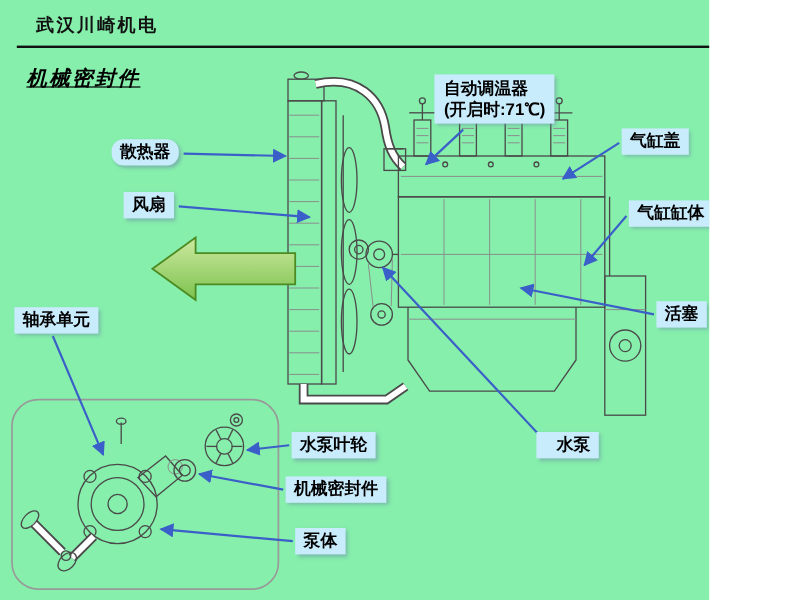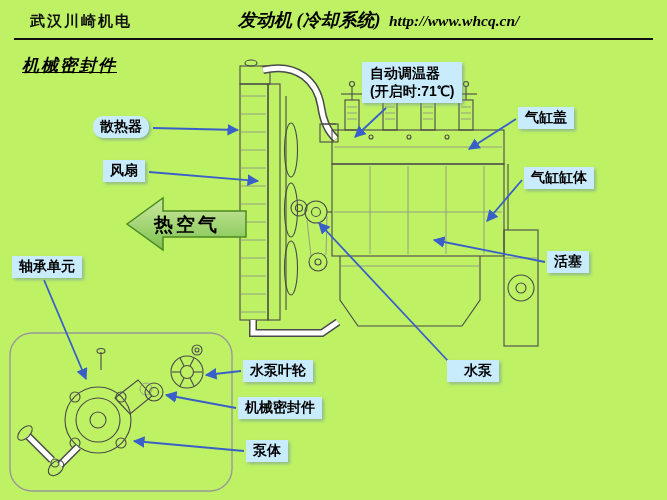--- a/index.html
+++ b/index.html
@@ -1,18 +1,18 @@
 <!DOCTYPE html>
 <html style="--callout-bg: #c9ecfd; --connector-blue: #3a5fc8; --arrow-green-fill-light: #cde9a0; --arrow-green-fill-dark: #7cc24e; --arrow-green-stroke: #4c8a22;"><head>
 <meta charset="utf-8">
 <style>
   * { margin:0; padding:0; box-sizing:border-box; }
   html,body { width:667px; height:500px; }
   body { font-family:"Liberation Sans", sans-serif; background:#fff; }
-  .slide { position:relative; width:667px; height:500px; background:#bef264; overflow:hidden; }
+  .slide { position:relative; width:591px; height:500px; background:#86efac; overflow:hidden; }
 
   .company { position:absolute; left:30px; top:12px; font-family:"Liberation Serif",serif;
              font-size:15px; font-weight:600; letter-spacing:2px; color:#111; }
   .main-title { position:absolute; left:238px; top:8px; font-family:"Liberation Serif",serif;
                 font-style:italic; font-weight:bold; font-size:18px; color:#000; white-space:nowrap; }
   .main-title .url { font-size:15.5px; margin-left:4px; }
   .rule { position:absolute; left:14px; top:38px; width:639px; height:2px; background:#111; }
   .section-title { position:absolute; left:22px; top:54px; font-size:17px; font-weight:bold;
                    font-style:italic; text-decoration:underline; letter-spacing:2px; color:#000; }
 
@@ -233,37 +233,32 @@
       <path class="conn" d="M545 262 L434 240" marker-end="url(#arr)"></path>
       <path class="conn" d="M449 362 L319 223" marker-end="url(#arr)"></path>
       <path class="conn" d="M241 371 L206 375" marker-end="url(#arr)"></path>
       <path class="conn" d="M236 408 L166 395" marker-end="url(#arr)"></path>
       <path class="conn" d="M244 451 L134 441" marker-end="url(#arr)"></path>
       <path class="conn" d="M44 280 L86 379" marker-end="url(#arr)"></path>
     </g>
   </svg>
 
   <div class="company">武汉川崎机电</div>
-  <div class="main-title">
-    <span>发动机 (冷却系统)</span>
-    <span class="url">http://www.whcq.cn/</span>
-  </div>
   <div class="rule"></div>
   <div class="section-title">机械密封件</div>
 
   <div class="callout" style="left:93px;  top:116px;border-radius:10px;">散热器</div>
   <div class="callout" style="left:103px; top:160px;">风扇</div>
   <div class="callout two-line" style="left:362px; top:62px;">
     <div>自动调温器</div>
     <div>(开启时:71℃)</div>
   </div>
   <div class="callout" style="left:518px; top:107px;">气缸盖</div>
   <div class="callout" style="left:524px; top:167px;">气缸缸体</div>
   <div class="callout" style="left:547px; top:251px;">活塞</div>
   <div class="callout" style="left:12px;  top:256px;">轴承单元</div>
   <div class="callout" style="left:243px; top:360px;">水泵叶轮</div>
   <div class="callout" style="left:238px; top:397px;">机械密封件</div>
   <div class="callout" style="left:447px; top:360px;padding-left:17px;">水泵</div>
   <div class="callout" style="left:246px; top:440px;">泵体</div>
 
-  <div class="hot-air">热空气</div>
 
 </div>
 
 </body></html>

